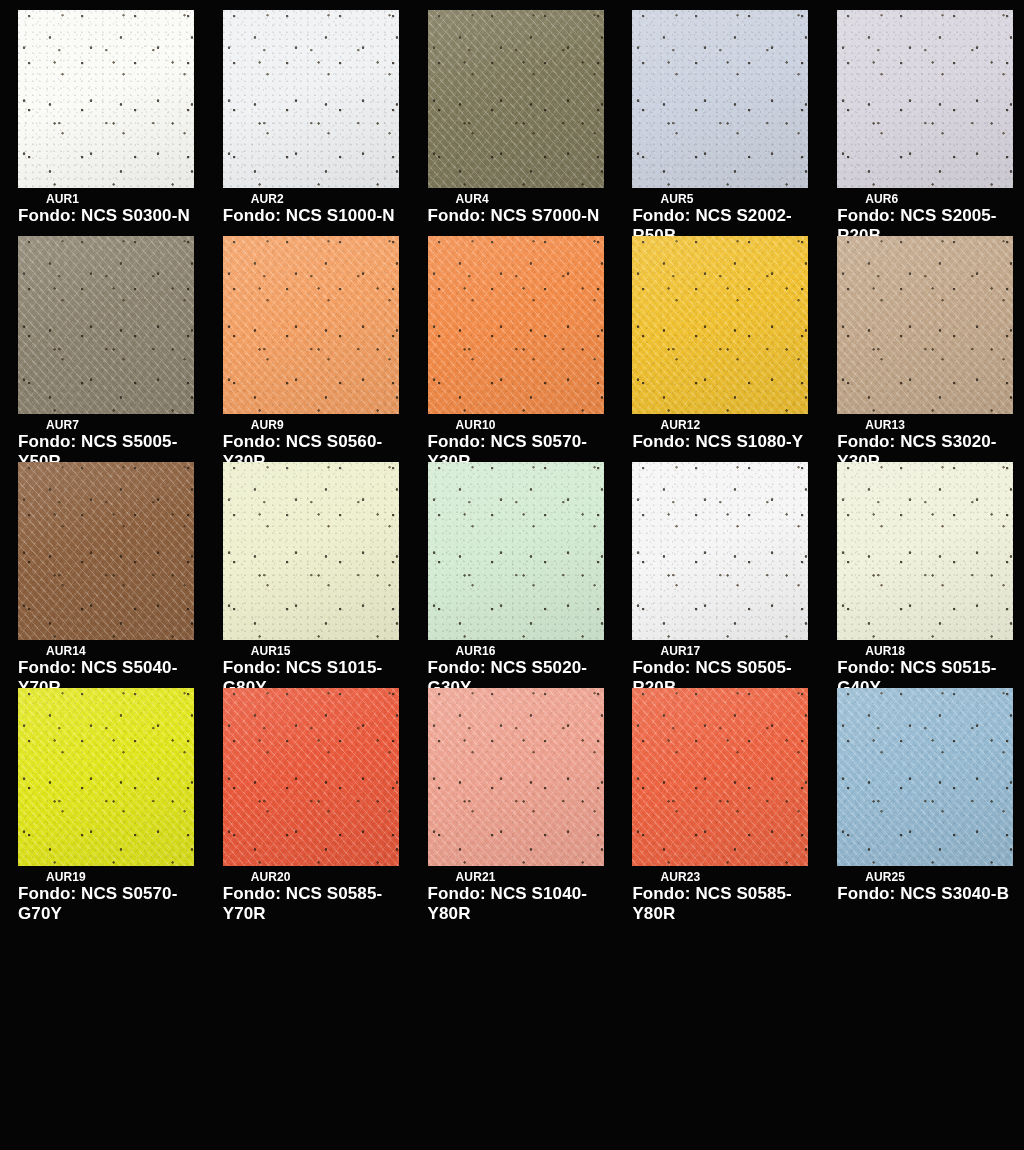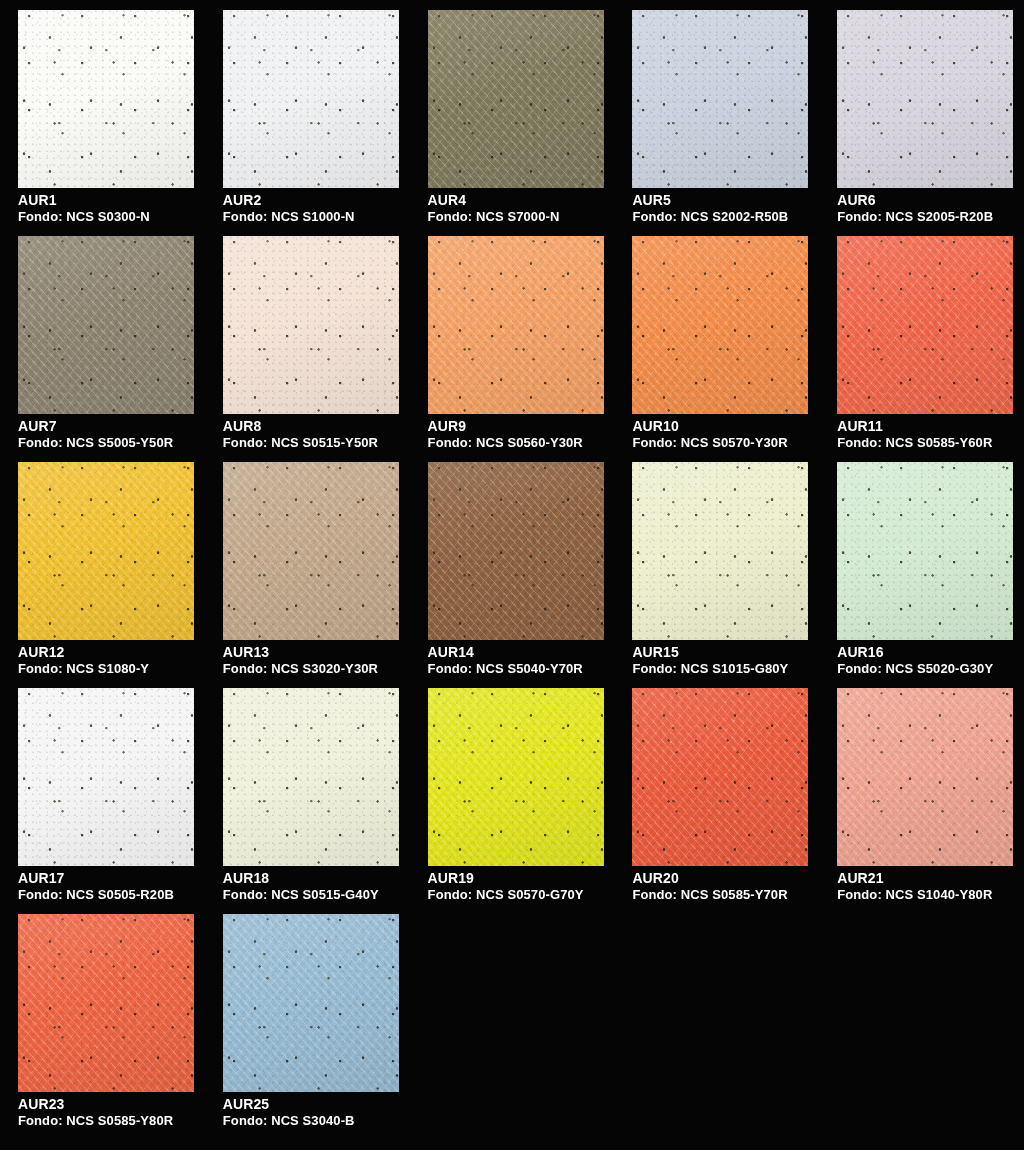--- a/index.html
+++ b/index.html
@@ -127,25 +127,26 @@
 
   .caption {
     position: absolute;
     left: 18px;
     top: 184px;
     color: #ffffff;
     line-height: 1.18;
     letter-spacing: 0.1px;
   }
   .cap-code {
-    font-size: 14px;
+    font-size: 12px;
     font-weight: bold;
+    margin-left: 28px;
   }
   .cap-ncs {
-    font-size: 13px;
+    font-size: 17px;
     font-weight: bold;
   }
 </style>
 </head>
 <body style="background: rgb(0, 0, 0);">
 
 <div id="sheet">
   <div class="grid" id="grid">
       <div class="cell">
         <div class="swatch-wrap">
@@ -232,35 +233,20 @@
             <div class="tex-sheen"></div>
           </div>
         </div>
         <div class="caption">
           <div class="cap-code">AUR7</div>
           <div class="cap-ncs">Fondo: NCS S5005-Y50R</div>
         </div>
       </div>
       <div class="cell">
         <div class="swatch-wrap">
-          <div class="swatch low-stroke" style="background-color: rgb(245, 227, 214);">
-            <div class="tex-diag"></div>
-            <div class="tex-diag2"></div>
-            <div class="tex-grain"></div>
-            <div class="tex-fleck"></div>
-            <div class="tex-sheen"></div>
-          </div>
-        </div>
-        <div class="caption">
-          <div class="cap-code">AUR8</div>
-          <div class="cap-ncs">Fondo: NCS S0515-Y50R</div>
-        </div>
-      </div>
-      <div class="cell">
-        <div class="swatch-wrap">
           <div class="swatch" style="background-color: rgb(246, 161, 100);">
             <div class="tex-diag"></div>
             <div class="tex-diag2"></div>
             <div class="tex-grain"></div>
             <div class="tex-fleck"></div>
             <div class="tex-sheen"></div>
           </div>
         </div>
         <div class="caption">
           <div class="cap-code">AUR9</div>
@@ -277,35 +263,20 @@
             <div class="tex-sheen"></div>
           </div>
         </div>
         <div class="caption">
           <div class="cap-code">AUR10</div>
           <div class="cap-ncs">Fondo: NCS S0570-Y30R</div>
         </div>
       </div>
       <div class="cell">
         <div class="swatch-wrap">
-          <div class="swatch" style="background-color: rgb(242, 102, 74);">
-            <div class="tex-diag"></div>
-            <div class="tex-diag2"></div>
-            <div class="tex-grain"></div>
-            <div class="tex-fleck"></div>
-            <div class="tex-sheen"></div>
-          </div>
-        </div>
-        <div class="caption">
-          <div class="cap-code">AUR11</div>
-          <div class="cap-ncs">Fondo: NCS S0585-Y60R</div>
-        </div>
-      </div>
-      <div class="cell">
-        <div class="swatch-wrap">
           <div class="swatch" style="background-color: rgb(242, 194, 48);">
             <div class="tex-diag"></div>
             <div class="tex-diag2"></div>
             <div class="tex-grain"></div>
             <div class="tex-fleck"></div>
             <div class="tex-sheen"></div>
           </div>
         </div>
         <div class="caption">
           <div class="cap-code">AUR12</div>

